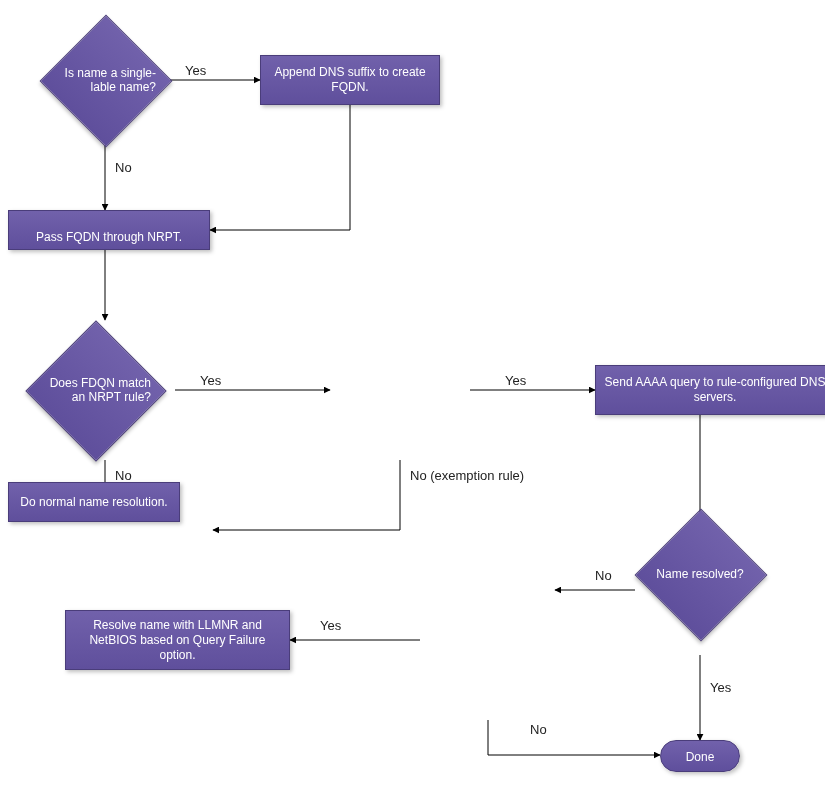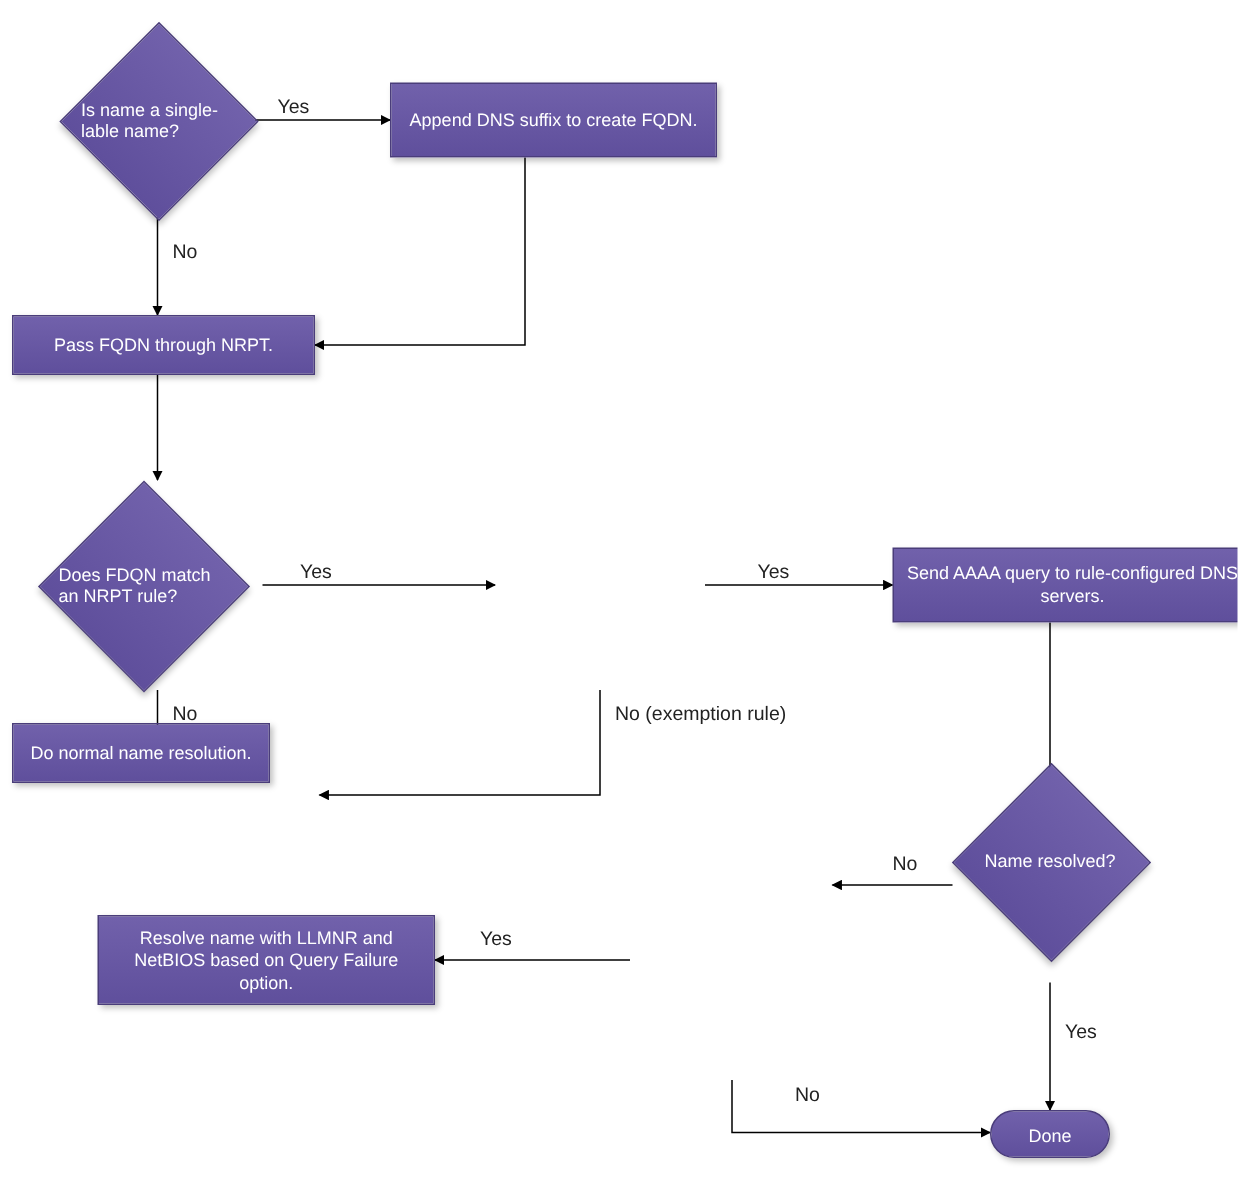--- a/index.html
+++ b/index.html
@@ -49,21 +49,21 @@
     box-shadow: 2px 2px 4px rgba(0,0,0,0.25);
     transform: rotate(45deg);
   }
   .diamond .label,
   .terminator .label {
     position: absolute;
     left: 0; top: 0; right: 0; bottom: 0;
     display: flex;
     align-items: center;
     justify-content: center;
-    text-align: left;
+    text-align: right;
     color: #ffffff;
     font-size: 12px;
     line-height: 1.2;
     padding: 14px;
   }
   .terminator {
     background: linear-gradient(to bottom, #7161ab 0%, #5f4f9c 100%);
     border: 1px solid #4a3d7a;
     box-shadow: 2px 2px 4px rgba(0,0,0,0.25);
     border-radius: 18px;
@@ -124,25 +124,25 @@
   <div class="edge-label" style="left:710px; top:680px;">Yes</div>
   <div class="edge-label" style="left:595px; top:568px;">No</div>
   <div class="edge-label" style="left:320px; top:618px;">Yes</div>
   <div class="edge-label" style="left:530px; top:722px;">No</div>
 
   <div class="node diamond" style="left:40px; top:15px; width:130px; height:130px;">
     <div class="shape" style="left:19px; top:19px; width:92px; height:92px;"></div>
     <div class="label">Is name a single-lable name?</div>
   </div>
 
-  <div class="node rect" style="left:260px; top:55px; width:218px; height:50px;">
+  <div class="node rect" style="left:260px; top:55px; width:180px; height:50px;">
     <span>Append DNS suffix to create FQDN.</span>
   </div>
 
-  <div class="node rect" style="left:8px; top:210px; width:202px; height:40px;">
+  <div class="node rect" style="left:8px; top:210px; width:202px; height:40px;align-items:flex-end;">
     <span>Pass FQDN through NRPT.</span>
   </div>
 
   <div class="node diamond" style="left:25px; top:320px; width:140px; height:140px;">
     <div class="shape" style="left:21px; top:21px; width:98px; height:98px;"></div>
     <div class="label">Does FDQN match an NRPT rule?</div>
   </div>
 
 
   <div class="node rect" style="left:595px; top:365px; width:240px; height:50px;">

